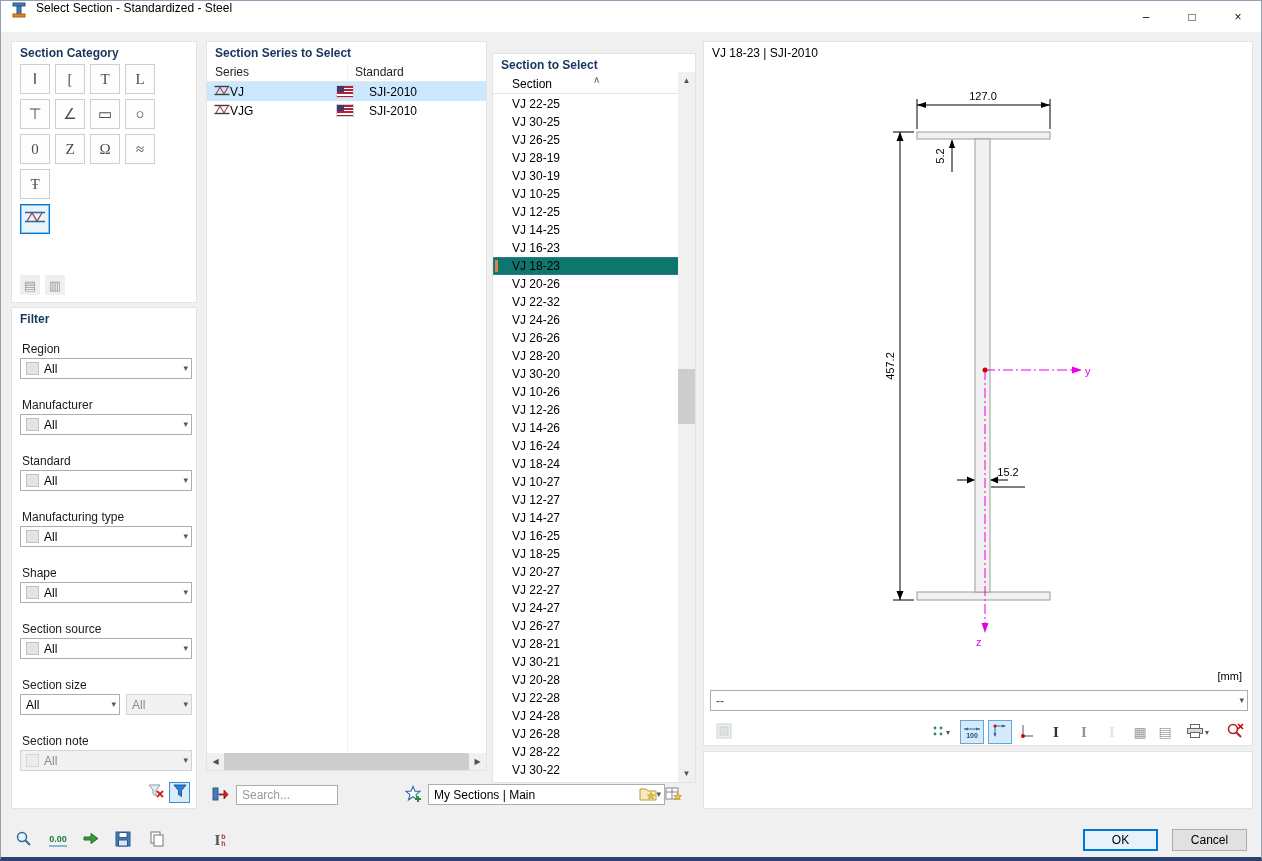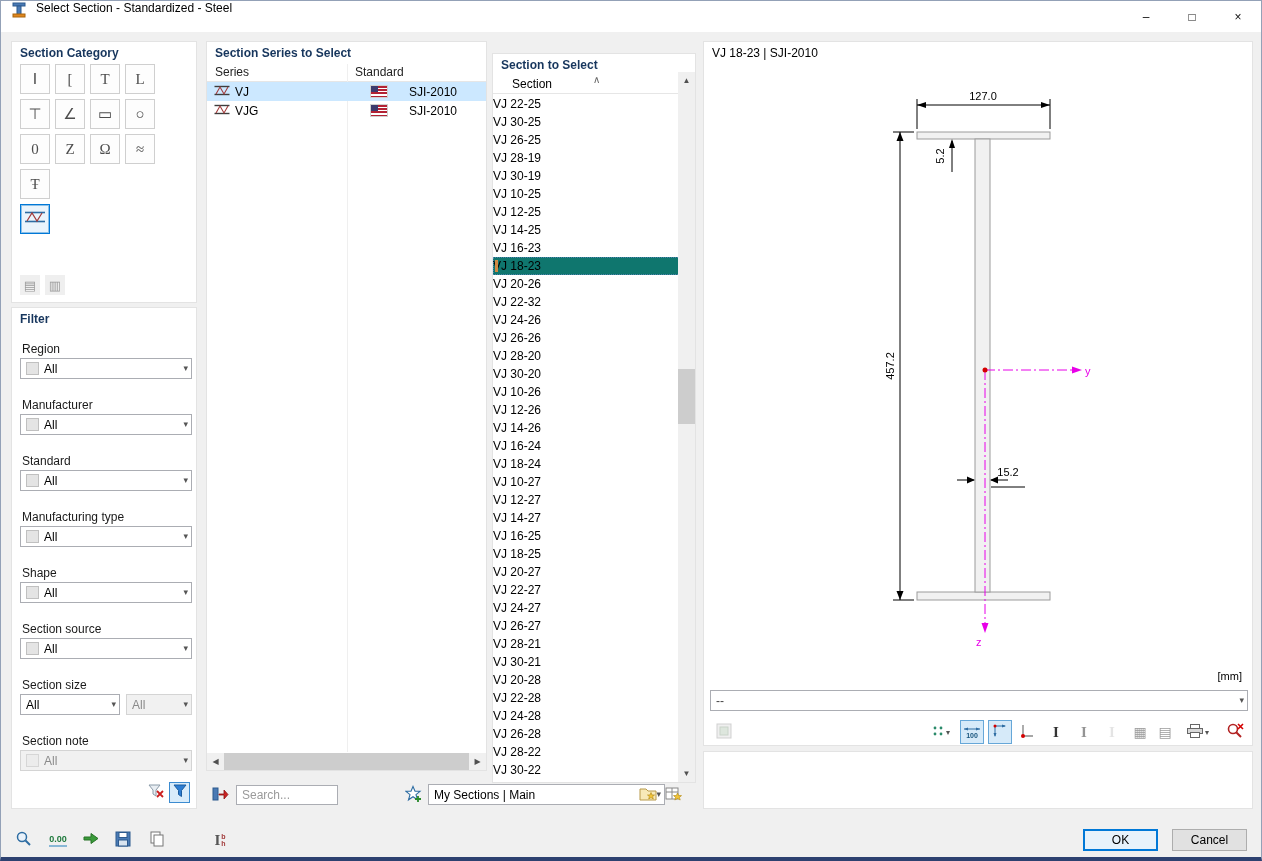--- a/index.html
+++ b/index.html
@@ -33,38 +33,38 @@
   .combo.disabled .sq{background:#ececec;border-color:#d6d6d6}
   .smallbtn{position:absolute;width:21px;height:21px;display:flex;align-items:center;justify-content:center;
     border:1px solid transparent;background:transparent}
   .smallbtn.on{border:1px solid #3b8bd0;background:#d9ecfa}
   
   .srs-head{position:absolute;left:0;top:22px;right:0;height:18px;border-bottom:1px solid #e6e6e6}
   .srs-head span{position:absolute;top:1px;font-size:12px;color:#222}
   .srs-rows{position:absolute;left:0;top:40px;right:0}
   .srs-row{height:19px;display:flex;align-items:center;font-size:12px}
   .srs-row.selected{background:#cce8ff}
-  .cell-series{width:164px;padding-left:7px;display:flex;align-items:center;gap:5px;flex:none}
-  .cell-standard{display:flex;align-items:center;gap:22px}
+  .cell-series{width:130px;padding-left:7px;display:flex;align-items:center;flex:none}
+  .cell-standard{display:flex;align-items:center;gap:16px}
   .coldiv{position:absolute;left:140px;top:22px;bottom:18px;width:1px;background:#efefef}
   
   .flag{width:16px;height:11px;position:relative;flex:none;
     background:repeating-linear-gradient(180deg,#b22234 0 1.6px,#ffffff 1.6px 3.2px);outline:1px solid #d0d0d0}
   .flag::before{content:"";position:absolute;left:0;top:0;width:7px;height:6px;background:#3c3b6e}
   
   .hscroll{position:absolute;left:0;right:0;bottom:0;height:17px;background:#f0f0f0}
   .hscroll .arr{position:absolute;top:0;width:17px;height:17px;display:flex;align-items:center;justify-content:center;font-size:8px;color:#505050}
   .hscroll .thumb{position:absolute;top:0;height:17px;background:#cdcdcd}
   .vscroll{position:absolute;top:18px;right:0;bottom:0;width:17px;background:#f0f0f0}
   .vscroll .arr{position:absolute;left:0;width:17px;height:17px;display:flex;align-items:center;justify-content:center;font-size:8px;color:#505050}
   .vscroll .thumb{position:absolute;left:0;width:17px;background:#cdcdcd}
   
   .sec-head{position:absolute;left:0;top:22px;width:187px;height:18px;border-bottom:1px solid #e6e6e6}
   .sec-list{position:absolute;left:0;top:41px;width:187px}
-  .sec-item{height:18px;line-height:18px;font-size:12px;position:relative;white-space:nowrap}
+  .sec-item{height:18px;line-height:18px;padding-left:19px;font-size:12px;position:relative;white-space:nowrap}
   .sec-item.selected{background:#0f766e;outline:1px dotted #4d81ad;outline-offset:-1px}
   .sec-item.selected::before{content:"";position:absolute;left:2px;top:3px;width:3px;height:12px;background:#cf8a45}
   
   .searchbox{position:absolute;height:20px;border:1px solid #abadb3;padding:0 5px;font-size:12px;font-family:"Liberation Sans",sans-serif}
   .searchbox::placeholder{color:#9a9a9a}
   .icobtn{position:absolute;display:flex;align-items:center;justify-content:center;border:1px solid transparent;background:transparent}
   .icobtn.on{border:1px solid #66a7d8;background:#d6eaf9}
   .icobtn.disabled{opacity:.45}
   
   .secdraw text{font-size:11px;font-family:"Liberation Sans",sans-serif;fill:#000}

